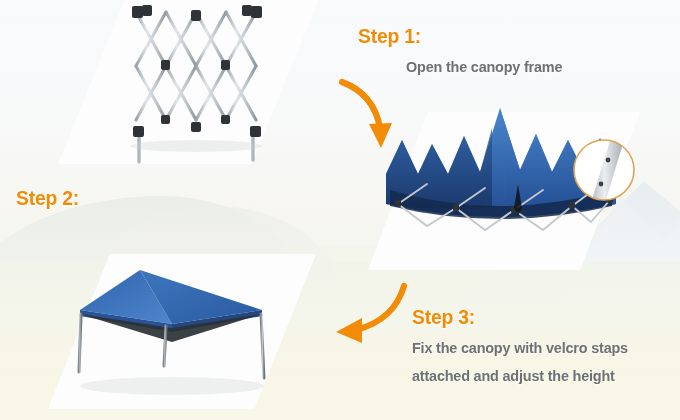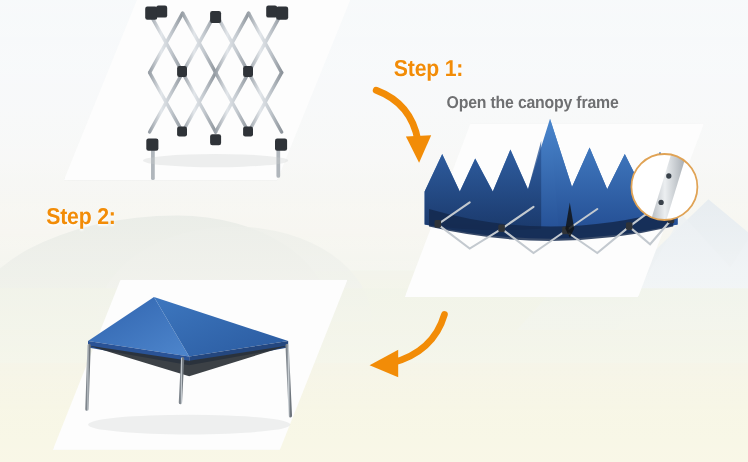--- a/index.html
+++ b/index.html
@@ -91,24 +91,24 @@
     font-weight:bold;
     font-size:15.5px;
     line-height:19px;
     letter-spacing:-.2px;
     text-shadow:0 1px 2px rgba(255,255,255,.9);
     white-space:nowrap;
     transform:scaleX(.93);
     transform-origin:left center;
   }
 
-  #step1{left:358px;top:24px;margin-top:27px;}
+  #step1{left:358px;top:24px;}
   #step1 .step-body{margin-left:48px;margin-top:9px;}
 
-  #step2{left:42px;top:186px;display:flex;align-items:flex-end;gap:9px;}
+  #step2{left:16px;top:186px;display:flex;align-items:flex-end;gap:9px;}
   #step2 .step-body{margin-top:2px;}
 
   #step3{left:412px;top:305px;}
   #step3 .step-body{margin-top:9px;}
 
   .arrow{position:absolute;}
   #arrow-1{left:336px;top:78px;}
   #arrow-2{left:318px;top:282px;}
 </style>
 </head>
@@ -310,14 +310,19 @@
 
   <div class="step-block" id="step1">
     <div class="step-label">Step 1:</div>
     <div class="step-body">Open the canopy frame</div>
   </div>
 
   <div class="step-block" id="step2">
     <div class="step-label">Step 2:</div>
   </div>
 
+  <div class="step-block" id="step3">
+    <div class="step-label">Step 3:</div>
+    <div class="step-body">Fix the canopy with velcro staps</div>
+    <div class="step-body">attached and adjust the height</div>
+  </div>
 
 </div>
 
 </body></html>

